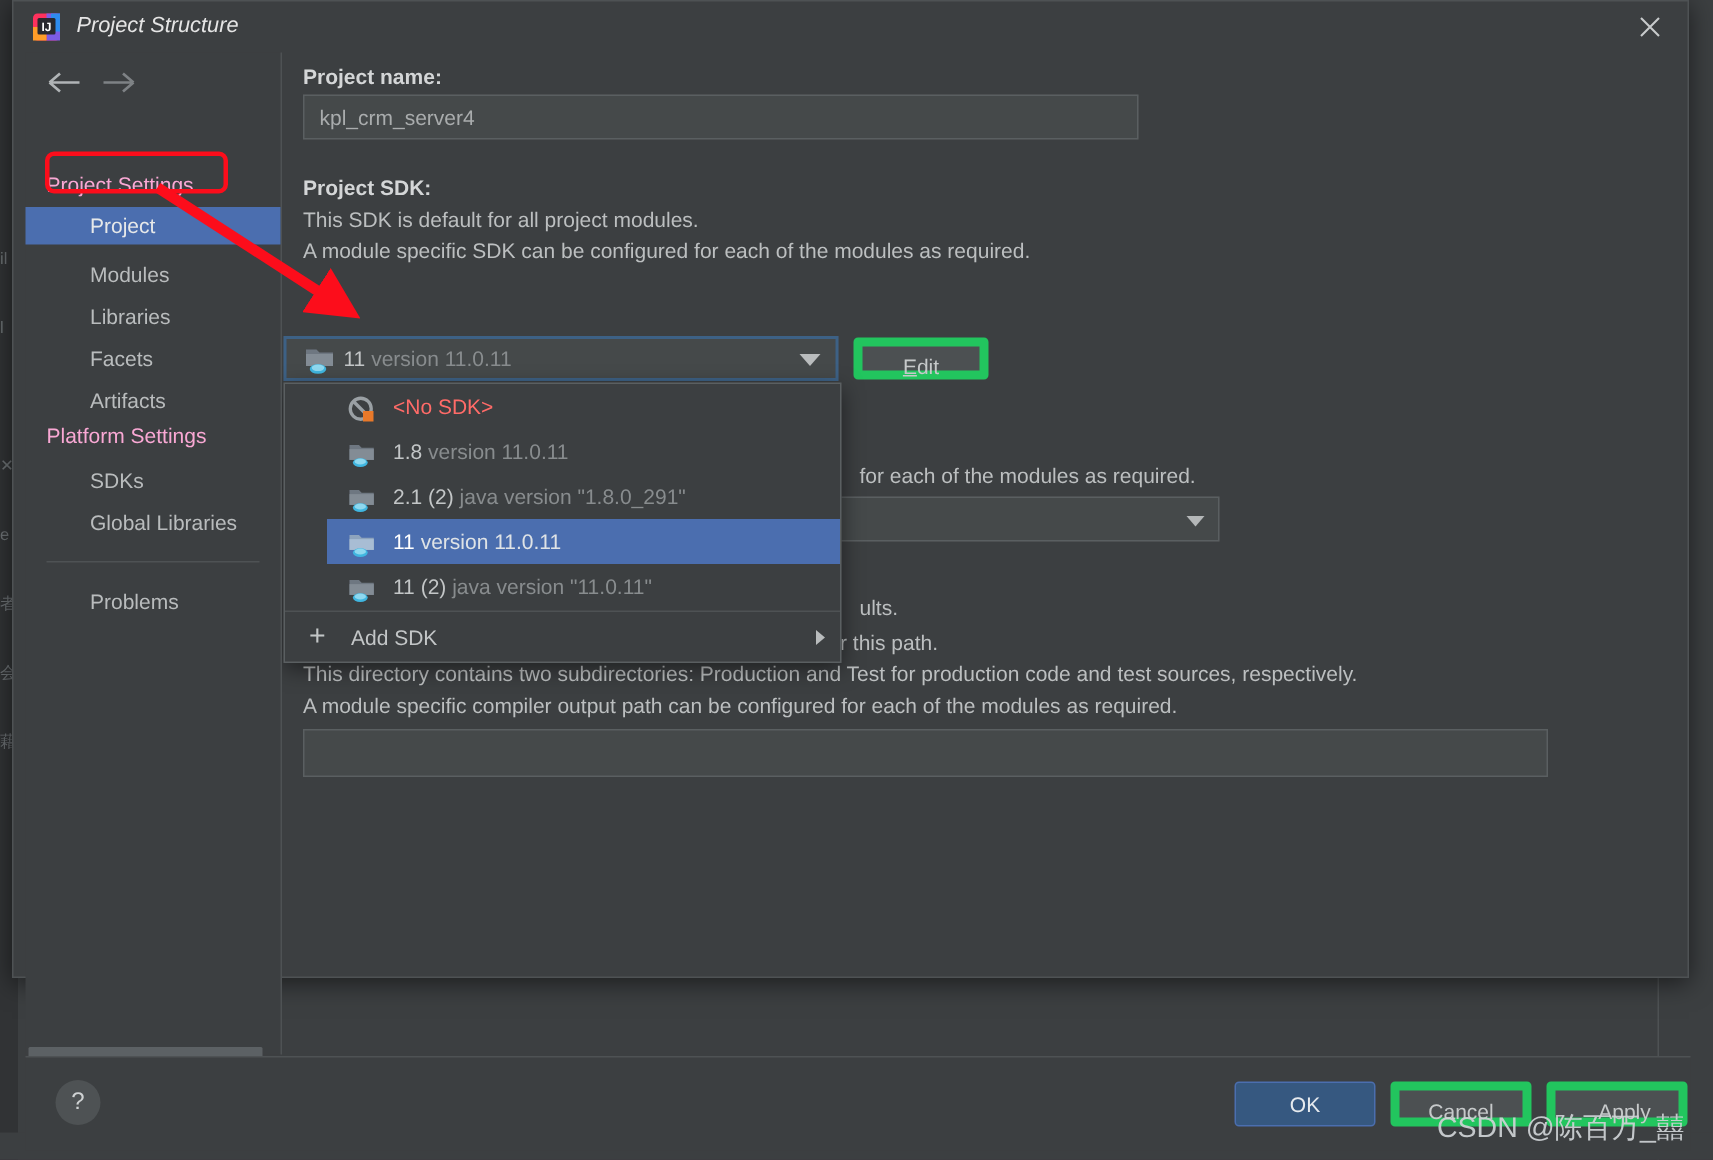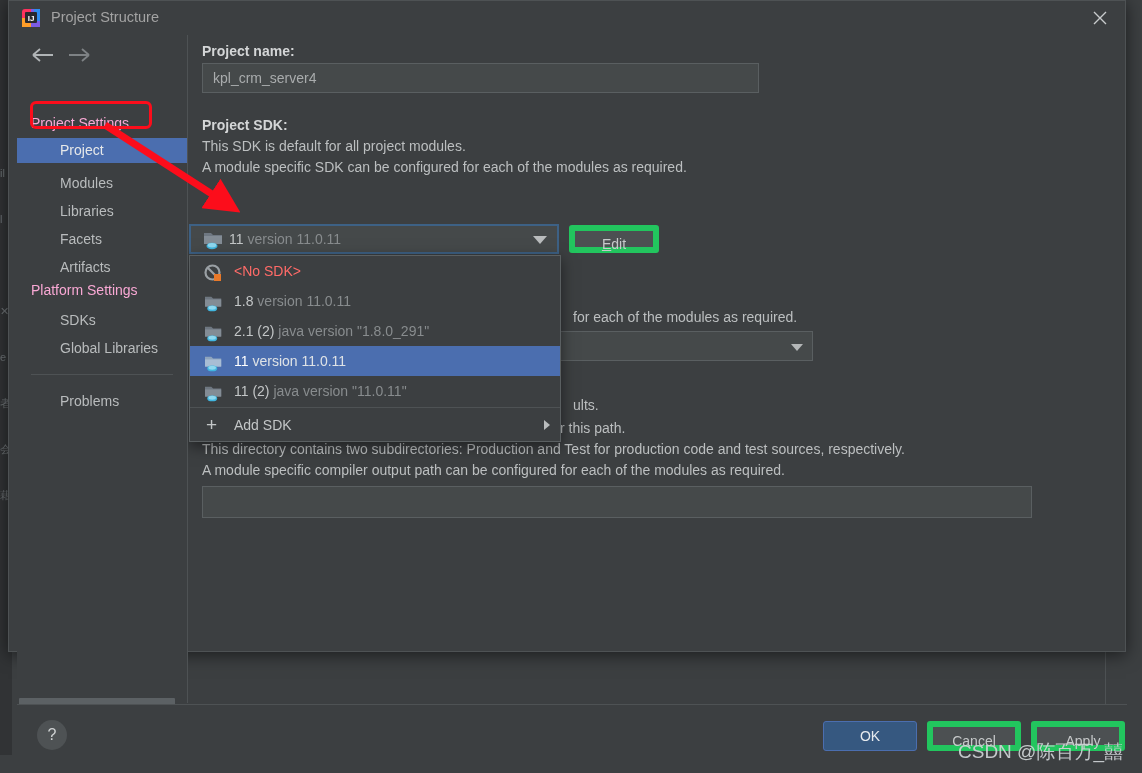--- a/index.html
+++ b/index.html
@@ -85,21 +85,22 @@
   }
   #dialog-icon {
     position: absolute;
     left: 12px; top: 7px;
     width: 20px; height: 20px;
   }
   #dialog-title {
     position: absolute;
     left: 42px; top: 8px;
     font-size: 14.5px;
-    color: #a3a3a3;
+    color: #e5e5e5;
+    font-style: italic;
   }
   #close-btn {
     position: absolute;
     right: 10px; top: 3px;
     width: 30px; height: 28px;
     cursor: pointer;
   }
   #close-btn svg { position:absolute; left:8px; top:7px; }
 
   
@@ -276,20 +277,21 @@
   }
   .popup-row {
     position: relative;
     height: 30px;
     line-height: 30px;
     padding-left: 44px;
     font-size: 14px;
     white-space: nowrap;
     cursor: pointer;
     color: #c3c6c7;
+    margin-left: 28px;
   }
   .popup-row.highlighted { background: #4b6eaf; }
   .popup-row.highlighted .sdk-ver { color: #dfe3e6; }
   .popup-row.highlighted .sdk-name { color: #ffffff; }
   .popup-row .row-icon {
     position: absolute;
     left: 14px; top: 6px;
     width: 20px; height: 18px;
   }
   .nosdk-label { color: #ff6b68; font-size: 14px; }

